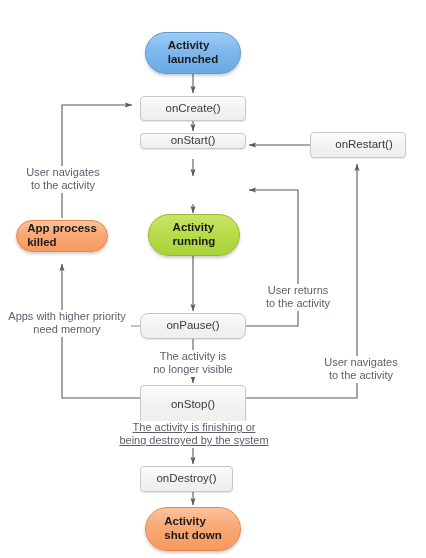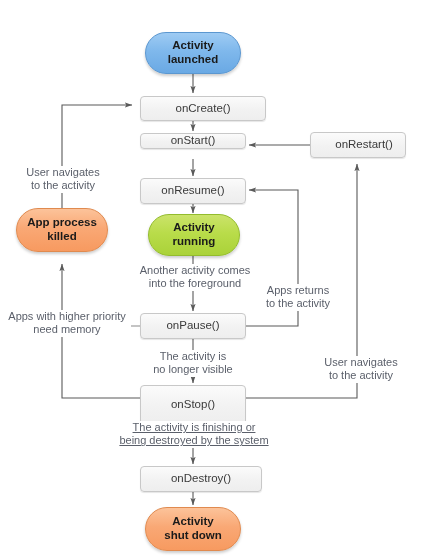--- a/index.html
+++ b/index.html
@@ -21,21 +21,20 @@
     top: 0;
     width: 426px;
     height: 558px;
   }
   .node {
     position: absolute;
     box-sizing: border-box;
     display: flex;
     align-items: center;
     justify-content: center;
-    text-align: center;
     line-height: 1.18;
     z-index: 2;
   }
   
   .node.callback {
     background: linear-gradient(to bottom, #fbfbfb 0%, #f2f2f2 55%, #eeeeee 100%);
     border: 1px solid #c8c8c8;
     border-radius: 4px;
     color: #3a3a3a;
     font-size: 11.5px;
@@ -115,50 +114,47 @@
 
       <path d="M245,398 L357,398 L357,164" marker-end="url(#arrow)" stroke="#595959"></path>
 
       <path d="M310,145 L249,145" marker-end="url(#arrow)" stroke="#595959"></path>
     </g>
   </svg>
 
   <div class="node pill blue" style="left: 145px; top: 32px; width: 96px; height: 42px; white-space: pre-line;">Activity
 launched</div>
 
-  <div class="node callback" style="left:140px; top:96px; width:126px; height:25px;">onCreate()</div>
+  <div class="node callback" style="left:140px; top:96px; width:106px; height:25px;">onCreate()</div>
 
   <div class="node callback" style="left:140px; top:133px; width:106px; height:16px;">onStart()</div>
 
   <div class="node callback" style="left:310px; top:132px; width:96px; height:26px;padding-left:12px;">onRestart()</div>
 
-  <div class="node callback" style="left:140px; top:178px; width:106px; height:26px;">onResume()</div>
 
   <div class="node pill green" style="left: 148px; top: 214px; width: 92px; height: 42px; white-space: pre-line;">Activity
 running</div>
 
-  <div class="node pill orange" style="left: 16px; top: 208px; width: 92px; height: 44px; white-space: pre-line;">App process
+  <div class="node pill orange" style="left: 16px; top: 220px; width: 92px; height: 32px; white-space: pre-line;">App process
 killed</div>
 
-  <div class="node callback" style="left:140px; top:313px; width:106px; height:26px;">onPause()</div>
+  <div class="node callback" style="left:140px; top:313px; width:106px; height:26px;border-radius:8px;">onPause()</div>
 
   <div class="node callback" style="left:140px; top:385px; width:106px; height:40px;">onStop()</div>
 
-  <div class="node callback" style="left:140px; top:466px; width:122px; height:26px;">onDestroy()</div>
+  <div class="node callback" style="left:140px; top:466px; width:93px; height:26px;">onDestroy()</div>
 
   <div class="node pill orange" style="left: 145px; top: 507px; width: 96px; height: 44px; white-space: pre-line;">Activity
 shut down</div>
 
   <div class="caption left-col" style="left: 8px; top: 166px; width: 110px; white-space: pre-line;">User navigates
 to the activity</div>
 
-  <div class="caption" style="left: 125px; top: 264px; width: 140px; white-space: pre-line;">Another activity comes
-into the foreground</div>
 
-  <div class="caption" style="left: 249px; top: 284px; width: 98px; white-space: pre-line;">Apps returns
+  <div class="caption" style="left: 249px; top: 284px; width: 98px; white-space: pre-line;">User returns
 to the activity</div>
 
   <div class="caption" style="left: 3px; top: 310px; width: 128px; white-space: pre-line;">Apps with higher priority
 need memory</div>
 
   <div class="caption" style="left: 139px; top: 350px; width: 108px; white-space: pre-line;">The activity is
 no longer visible</div>
 
   <div class="caption" style="left: 311px; top: 356px; width: 100px; white-space: pre-line;">User navigates
 to the activity</div>

